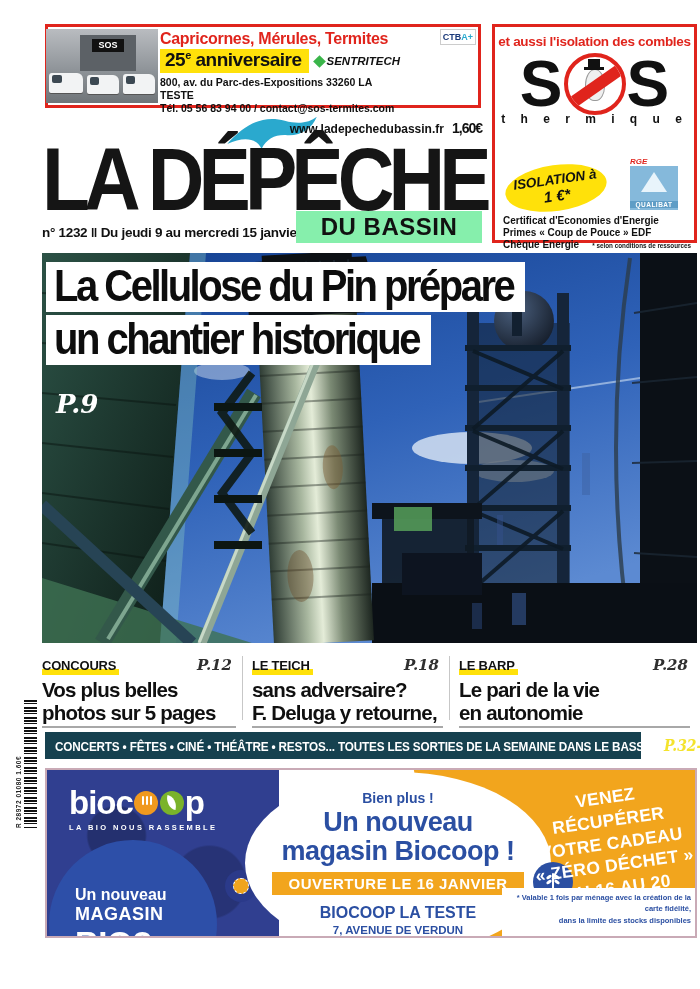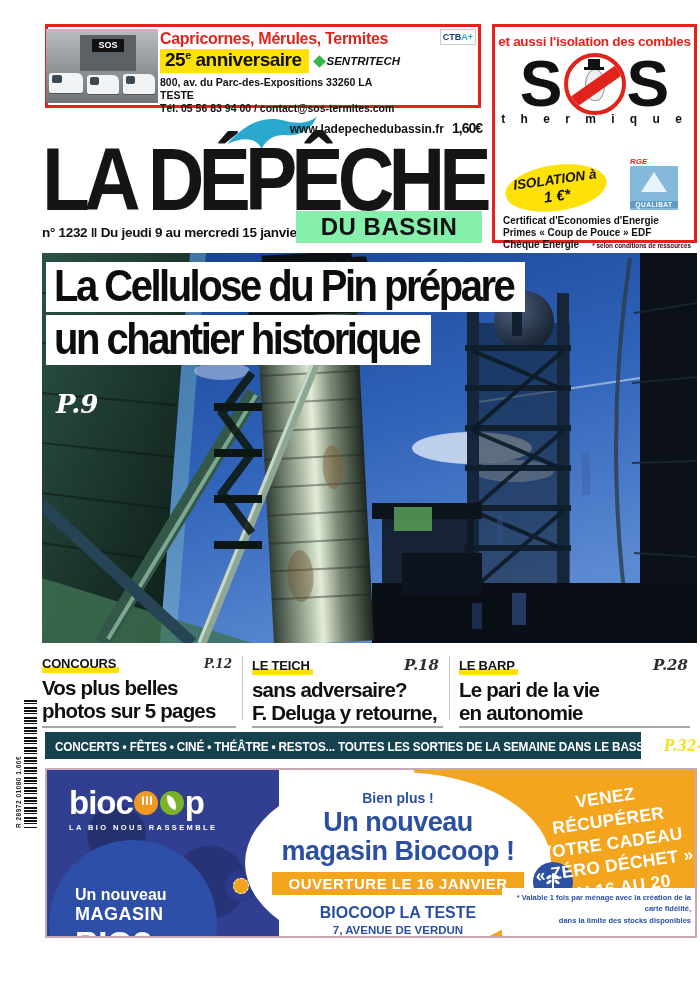--- a/index.html
+++ b/index.html
@@ -294,21 +294,21 @@
     <div class="abs hl-box" style="left:4px;top:62px;">
       <span class="hl-text">un chantier historique</span>
     </div>
     <div class="abs serif-pg" style="left:14px;top:136px;color:#fff;font-size:26px;">P.9</div>
   </div>
 
   <div class="abs" style="left:42px;top:656px;width:655px;height:64px;display:flex;">
     <div class="teaser" style="width:200px;">
       <div style="display:flex;justify-content:space-between;align-items:baseline;padding-right:10px;">
         <span class="t-label">CONCOURS</span>
-        <span class="serif-pg" style="font-size:12px;color:#2f2f2f;">P.12</span>
+        <span class="serif-pg" style="font-size:15px;color:#2f2f2f;">P.12</span>
       </div>
       <div class="t-head">
           <div>Vos plus belles</div>
           <div>photos sur 5 pages</div>
         </div>
       <div class="t-rule"></div>
     </div>
     <div class="t-sep"></div>
     <div class="teaser" style="width:206px;padding-left:9px;">
       <div style="display:flex;justify-content:space-between;align-items:baseline;padding-right:10px;">

